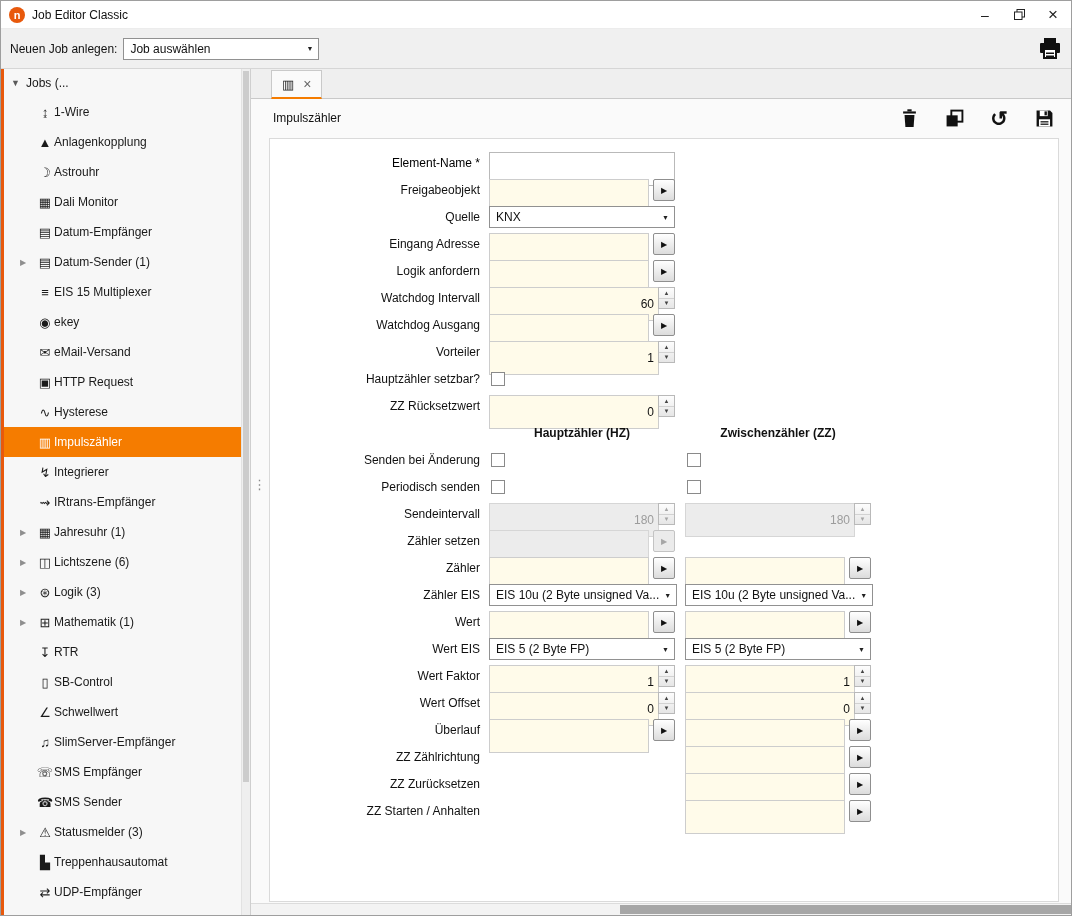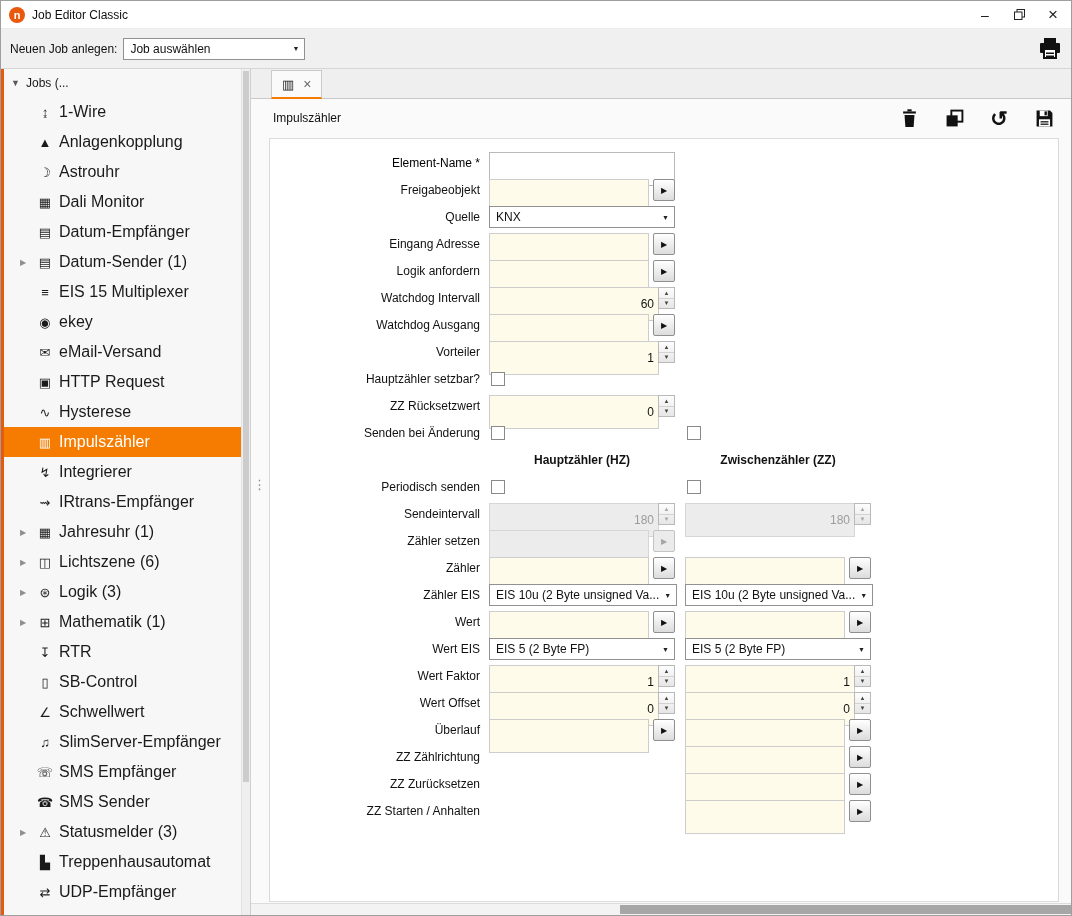--- a/index.html
+++ b/index.html
@@ -22,33 +22,33 @@
   .win-btn .x { font-size:17px; line-height:1; }
 
   
   .cmdbar { position:absolute; top:28px; left:0; right:0; height:40px; background:#f0f0f0;
     border-bottom:1px solid #d6d6d6; display:flex; align-items:center; padding:9px 9px; box-sizing:border-box; }
   .cmdlbl { margin-right:6px; }
   .dd { border:1px solid #919191; background:#fff; display:flex; align-items:center;
     padding-left:6px; box-sizing:border-box; height:22px; }
   .dd .val { flex:1; font-size:12px; color:#111; white-space:nowrap; overflow:hidden; }
   .dd .caret { width:17px; text-align:center; font-size:7px; color:#222; flex:none; }
-  .cmd-dd { width:182px; }
+  .cmd-dd { width:196px; }
   .printer { margin-left:auto; display:flex; align-items:center; }
 
   
   .sidebar { position:absolute; top:68px; left:0; bottom:0; width:250px; background:#f7f7f7;
     border-left:3px solid #e8590c; border-right:1px solid #cfcfcf; box-sizing:border-box; overflow:hidden; }
   .tree-root { height:28px; display:flex; align-items:center; padding-left:7px; }
   .root-exp { width:15px; font-size:9px; color:#5a5a5a; }
   .root-lbl { font-size:12px; color:#1a1a1a; }
   .tree-item { height:30px; display:flex; align-items:center; padding-left:16px; box-sizing:border-box; color:#1a1a1a; }
   .tree-item .expander { width:16px; font-size:8px; color:#8f8f8f; flex:none; }
   .tree-item .jicon { width:18px; text-align:center; font-size:13px; color:#1a1a1a; flex:none; }
-  .tree-item .jlabel { margin-left:5px; font-size:16px; white-space:nowrap; }
+  .tree-item .jlabel { font-size:12px; white-space:nowrap; }
   .tree-item.selected { background:#f57c00; color:#fff; }
   .tree-item.selected .jicon, .tree-item.selected .jlabel { color:#fff; }
   .sb-track { position:absolute; top:0; right:0; bottom:0; width:8px; background:#efefef; border-left:1px solid #e2e2e2; }
   .sb-thumb { position:absolute; top:2px; right:1px; width:6px; height:84%; background:#cccccc; }
 
   
   .main { position:absolute; top:68px; left:250px; right:0; bottom:0; background:#fafafa; }
   .tabbar { height:30px; background:#efefef; border-bottom:1px solid #c9c9c9;
     display:flex; align-items:flex-end; padding-left:20px; box-sizing:border-box; }
   .tab { height:29px; margin-bottom:-1px; background:#fafafa; border:1px solid #c9c9c9;
@@ -439,37 +439,37 @@
         <div class="cell">
           <input type="text" class="txt num" value="0" style="">
           <div class="spin">
               <span class="up">▲</span>
               <span class="down">▼</span>
             </div>
         </div>
       </div>
     </div>
 
+    <div class="row gap">
+      <div class="lbl"></div>
+      <div class="cells">
+        <div class="cell hdr">Hauptzähler (HZ)</div>
+        <div class="cell hdr">Zwischenzähler (ZZ)</div>
+      </div>
+    </div>
+
     <div class="row">
       <div class="lbl">Senden bei Änderung</div>
       <div class="cells">
         <div class="cell chk-cell">
             <div class="chk"></div>
           </div>
         <div class="cell chk-cell">
             <div class="chk"></div>
           </div>
-      </div>
-    </div>
-
-    <div class="row gap">
-      <div class="lbl"></div>
-      <div class="cells">
-        <div class="cell hdr">Hauptzähler (HZ)</div>
-        <div class="cell hdr">Zwischenzähler (ZZ)</div>
       </div>
     </div>
 
     <div class="row">
       <div class="lbl">Periodisch senden</div>
       <div class="cells">
         <div class="cell chk-cell">
             <div class="chk"></div>
           </div>
         <div class="cell chk-cell">

